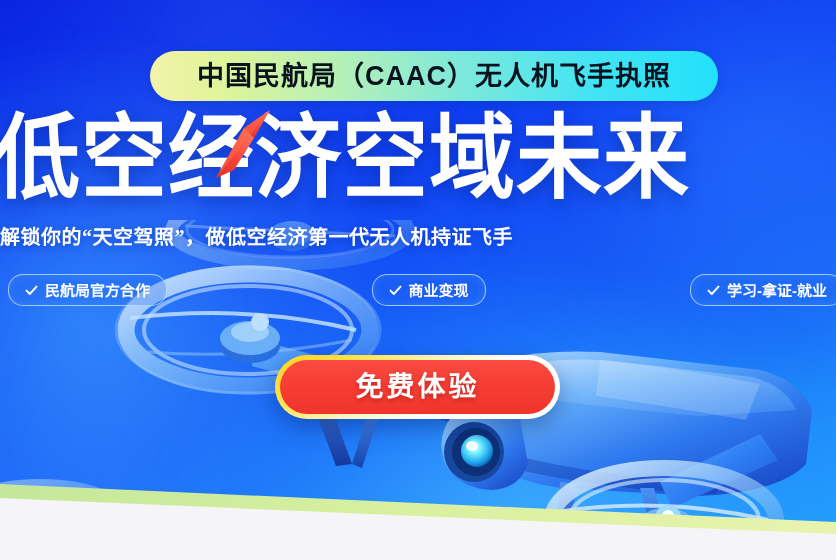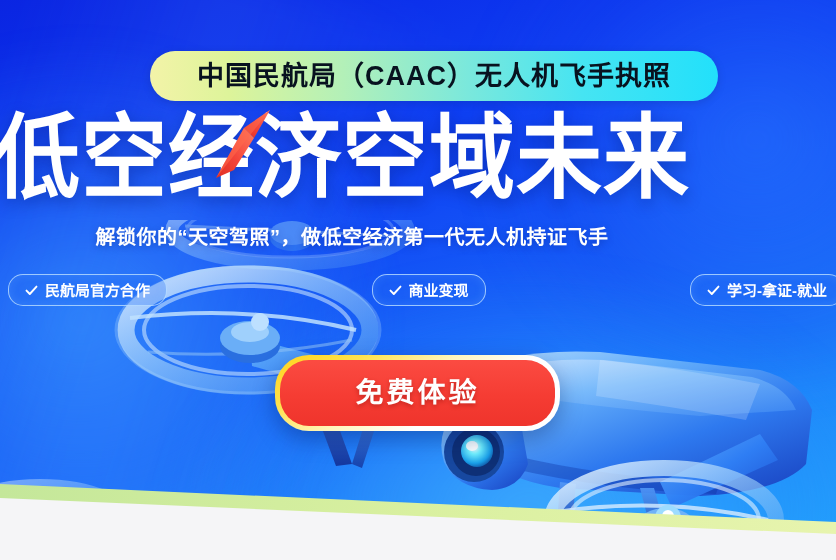--- a/index.html
+++ b/index.html
@@ -170,21 +170,22 @@
     height: 78px;
     pointer-events: none;
   }
 
   
   .subtitle {
     position: absolute;
     left: 0;
     top: 224px;
     width: 704px;
-    text-align: center;
+    text-align: left;
+    font-family: Liberation Serif, serif;
   }
   .subtitle-text {
     font-size: 20px;
     font-weight: 700;
     color: #ffffff;
     letter-spacing: 0.5px;
     line-height: 1.3;
     white-space: nowrap;
     text-shadow: 0 2px 7px rgba(5,25,120,0.35);
   }
@@ -224,21 +225,21 @@
     white-space: nowrap;
     line-height: 1;
   }
 
   
   .cta {
     position: absolute;
     left: 275px;
     top: 355px;
     width: 285px;
-    height: 76px;
+    height: 64px;
     border-radius: 34px;
     padding: 5px;
     box-sizing: border-box;
     background: linear-gradient(150deg,
         #ffd21a 0%,
         #ffe24d 22%,
         #fff6bd 44%,
         #ffffff 64%,
         #ffffff 100%);
     box-shadow: 0 8px 22px rgba(4,20,90,0.35);

